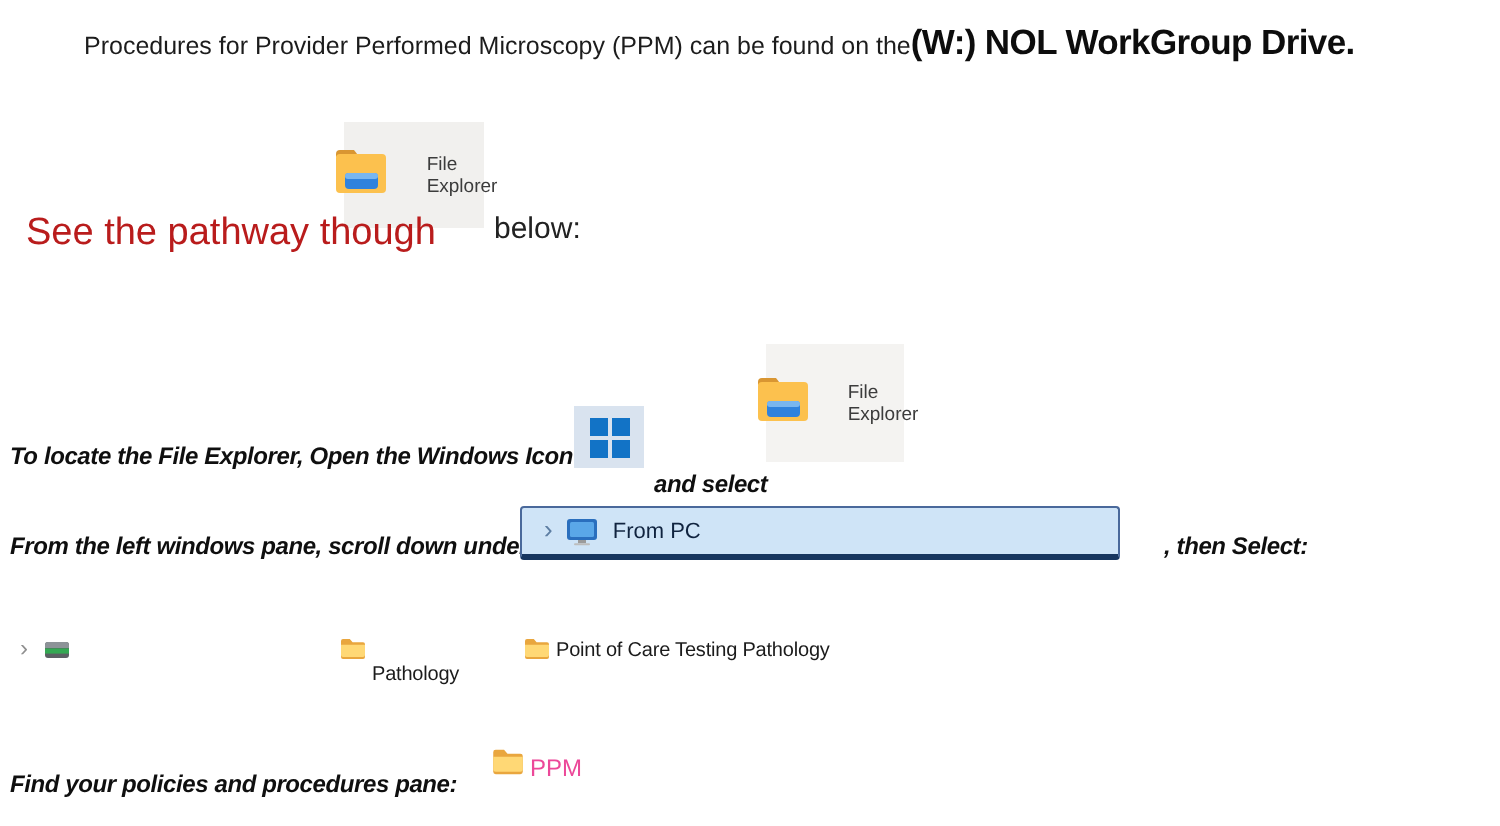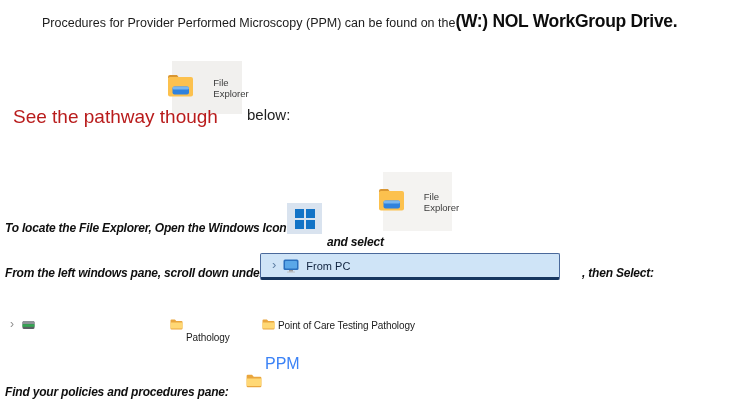--- a/index.html
+++ b/index.html
@@ -50,21 +50,21 @@
   }
   .thispc-chevron { color:#5d7ea3; font-size:13px; line-height:1; transform:translateY(-1px); }
   .thispc-label { font-size:11px; color:#10233f; }
 
   
   .row-item { position:absolute; font-size:10px; color:#1b1b1b; letter-spacing:-0.1px; white-space:nowrap; }
   .row-chevron { position:absolute; left:10px; top:318px; color:#8f8f8f; font-size:12px; line-height:1; }
   .icon-abs { position:absolute; line-height:0; }
 
   
-  .ppm-label { position:absolute; left:265px; top:355px; font-size:16px; color:#3b82f6; white-space:nowrap; }
+  .ppm-label { position:absolute; left:265px; top:377px; font-size:12px; color:#ec4899; white-space:nowrap; }
 </style>
 </head>
 <body>
 
 <div class="canvas">
 
   <div class="intro">
     <span class="intro-reg">Procedures for Provider Performed Microscopy (PPM) can be found on the </span>
     <span class="intro-bold">(W:) NOL WorkGroup Drive.</span>
   </div>

